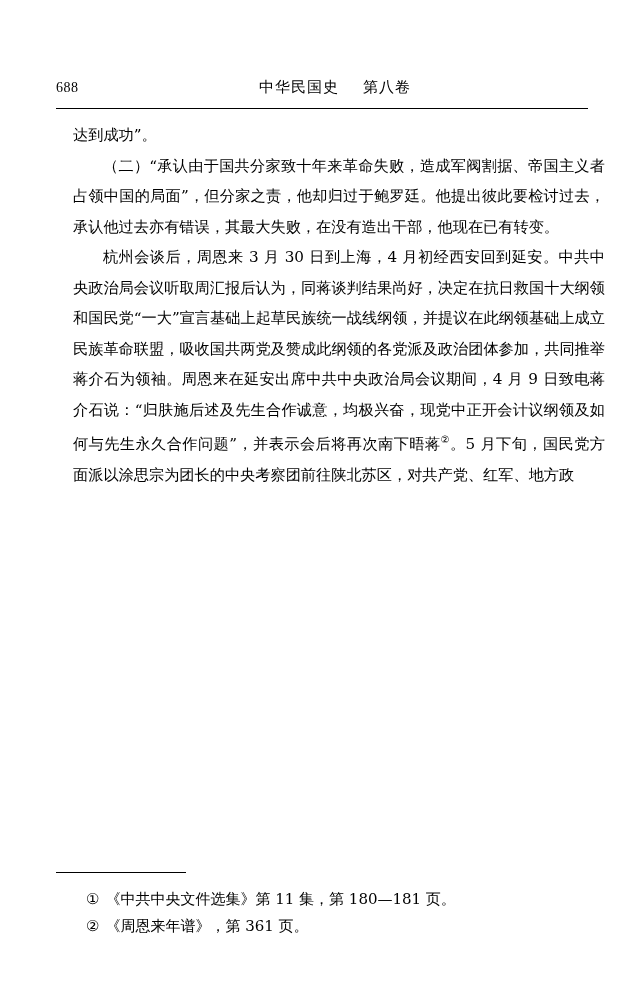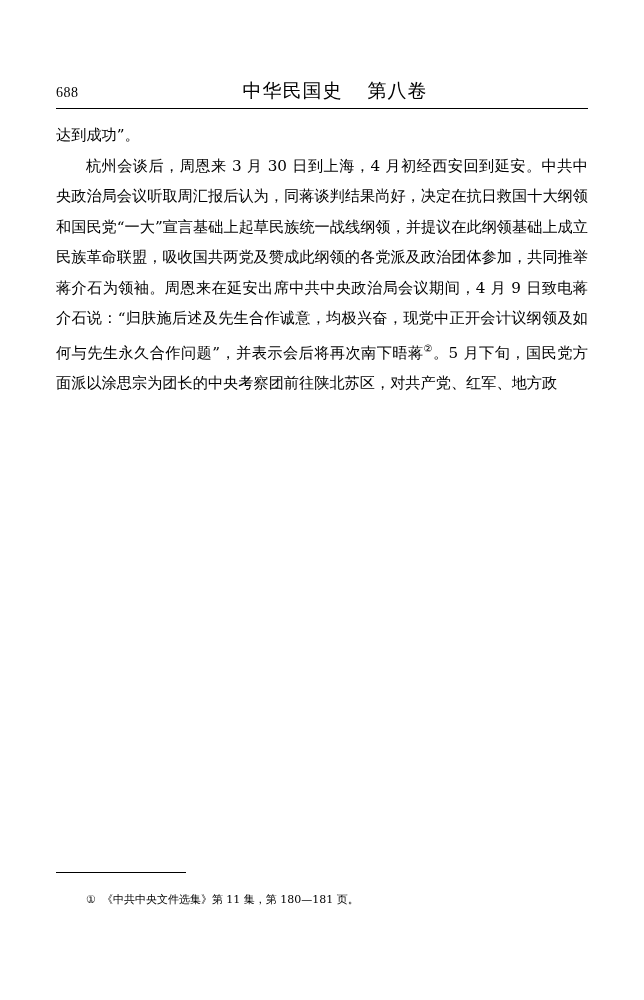--- a/index.html
+++ b/index.html
@@ -32,40 +32,40 @@
   }
   .folio {
     font-size: 14px;
     letter-spacing: 0.5px;
     font-family: "Liberation Serif", serif;
     width: 70px;
   }
   .running-title {
     flex: 1;
     text-align: center;
-    font-size: 19px;
+    font-size: 15px;
     letter-spacing: 1px;
     padding-right: 44px;
     font-family: "DejaVu Serif", serif;
   }
   .running-title .vol {
     margin-left: 18px;
   }
   .rule-top {
     position: absolute;
     top: 108px;
     left: 56px;
     width: 532px;
     height: 1px;
     background: #000;
   }
   .body-text {
     position: absolute;
     top: 120px;
-    left: 56px;
+    left: 73px;
     width: 532px;
     font-size: 15.2px;
     line-height: 30.5px;
     text-align: justify;
     text-justify: inter-ideograph;
     font-family: "DejaVu Serif", serif;
   }
   .body-text p {
     margin: 0;
     text-indent: 0;
@@ -83,21 +83,21 @@
     top: 872px;
     width: 130px;
     height: 1px;
     background: #000;
   }
   .footnotes {
     position: absolute;
     left: 56px;
     top: 886px;
     width: 532px;
-    font-size: 11px;
+    font-size: 15px;
     line-height: 27px;
     font-family: "DejaVu Serif", serif;
   }
   .footnotes p {
     margin: 0;
     text-indent: 30px;
   }
   .fn-mark {
     margin-right: 6px;
   }
@@ -112,22 +112,24 @@
     <span class="running-title">
       <span>中华民国史</span>
       <span class="vol">第八卷</span>
     </span>
   </div>
 
   <div class="rule-top"></div>
 
   <div class="body-text">
     <p>达到成功”。</p>
+    <p class="ind">（二）“承认由于国共分家致十年来革命失败，造成军阀割据、帝国主义者占领中国的局面”，但分家之责，他却归过于鲍罗廷。他提出彼此要检讨过去，承认他过去亦有错误，其最大失败，在没有造出干部，他现在已有转变。</p>
     <p class="ind"><span>杭州会谈后，周恩来 3 月 30 日到上海，4 月初经西安回到延安。中共中央政治局会议听取周汇报后认为，同蒋谈判结果尚好，决定在抗日救国十大纲领和国民党“一大”宣言基础上起草民族统一战线纲领，并提议在此纲领基础上成立民族革命联盟，吸收国共两党及赞成此纲领的各党派及政治团体参加，共同推举蒋介石为领袖。周恩来在延安出席中共中央政治局会议期间，4 月 9 日致电蒋介石说：“归肤施后述及先生合作诚意，均极兴奋，现党中正开会计议纲领及如何与先生永久合作问题”，并表示会后将再次南下晤蒋</span><span class="sup">②</span><span>。5 月下旬，国民党方面派以涂思宗为团长的中央考察团前往陕北苏区，对共产党、红军、地方政</span></p>
   </div>
 
   <div class="footnote-rule"></div>
 
   <div class="footnotes">
     <p><span class="fn-mark">①</span><span>《中共中央文件选集》第 11 集，第 180—181 页。</span></p>
+    <p><span class="fn-mark">②</span><span>《周恩来年谱》，第 361 页。</span></p>
   </div>
 
 </div>
 
 </body></html>

